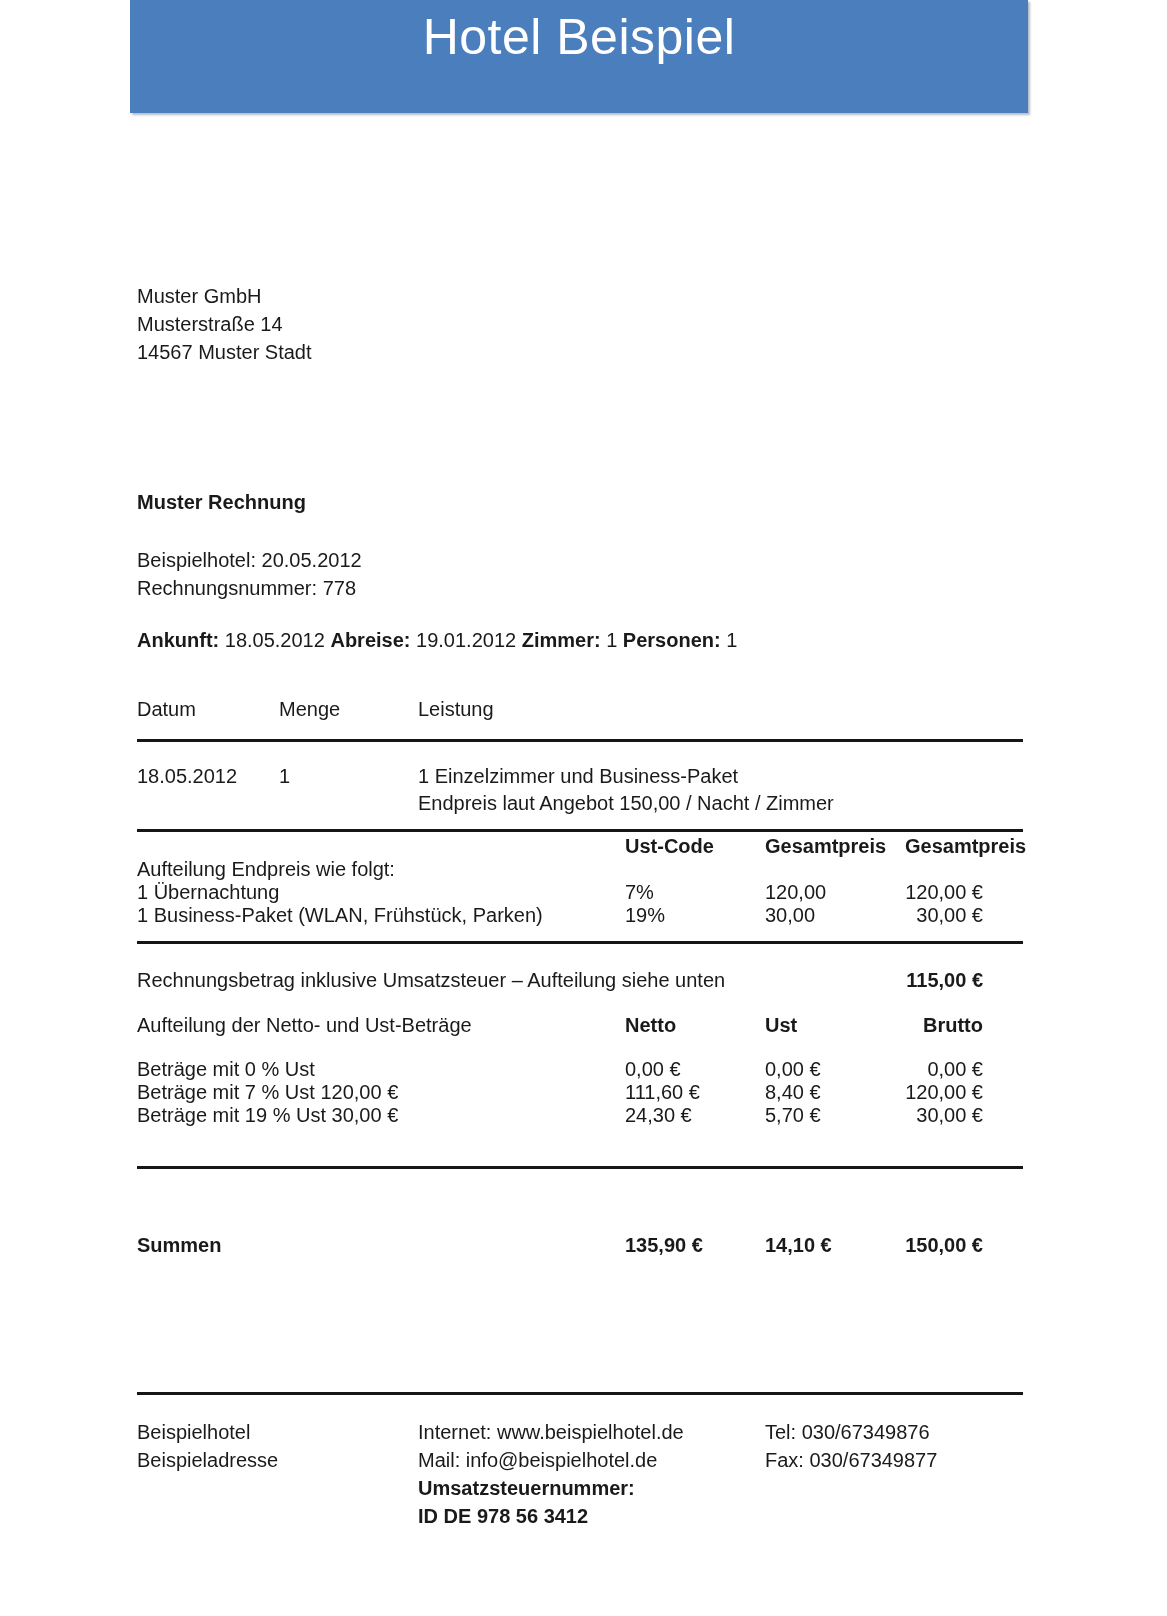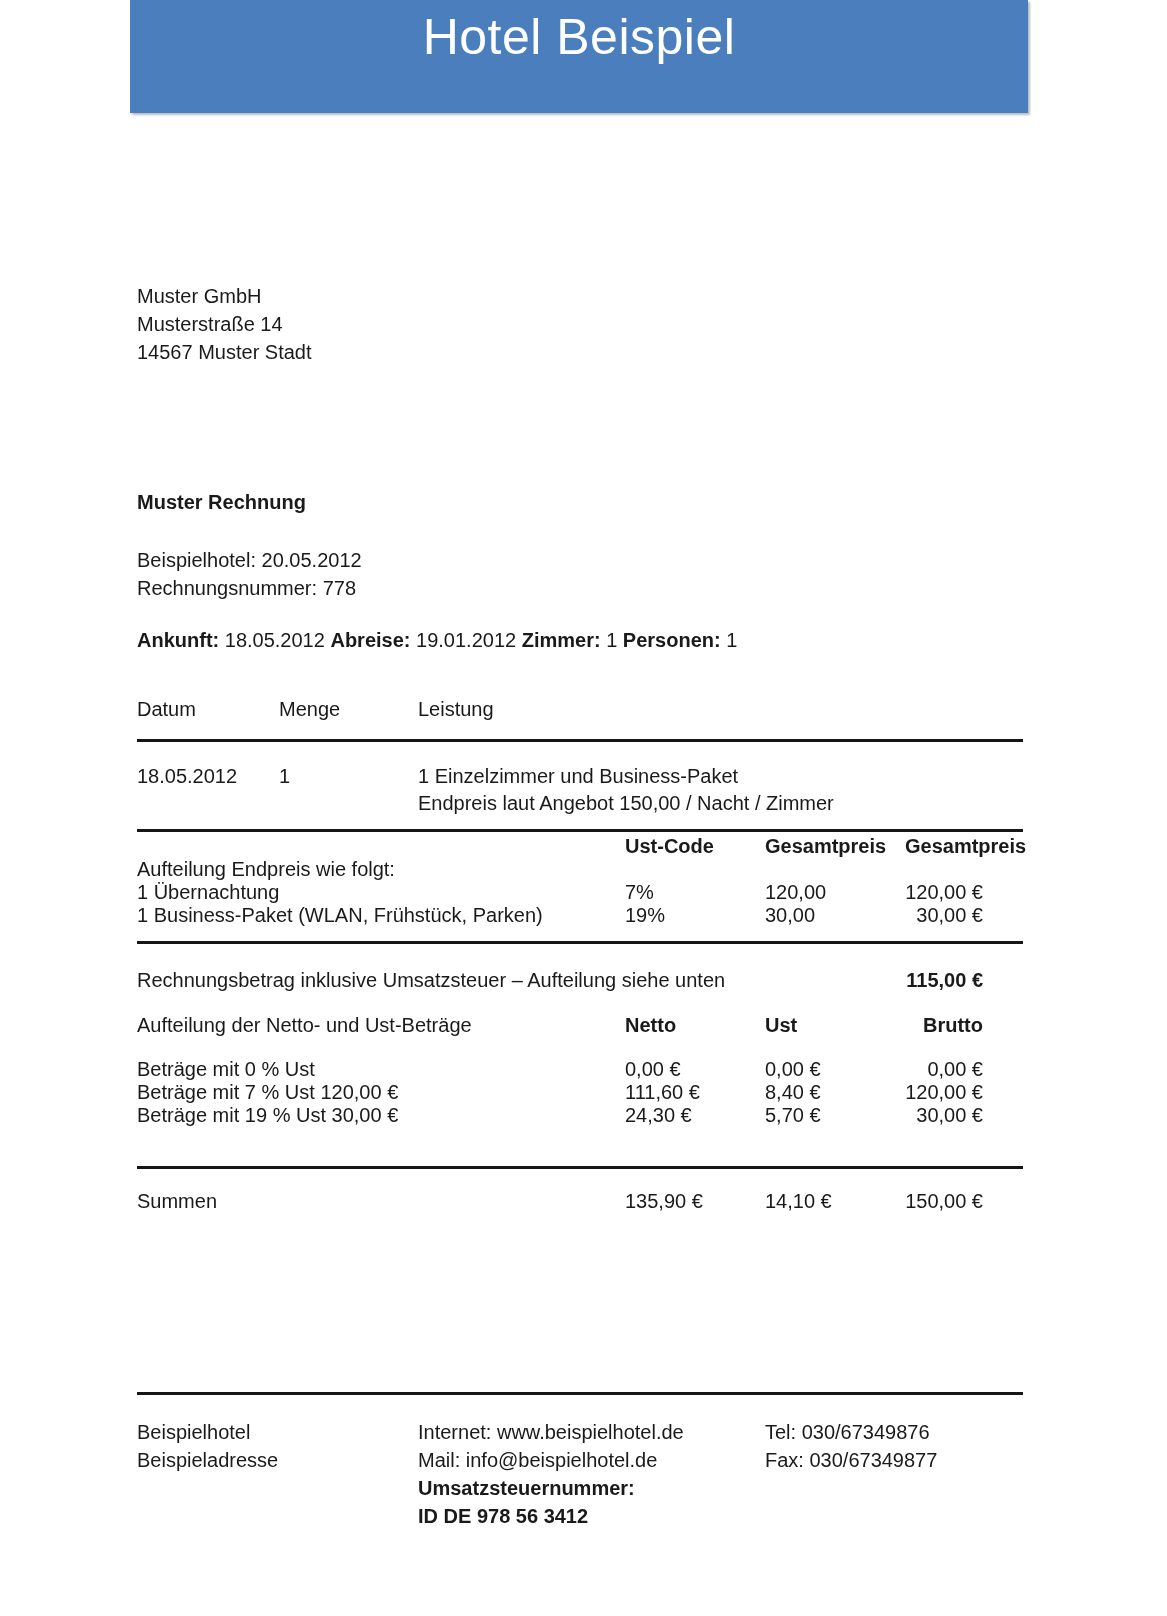--- a/index.html
+++ b/index.html
@@ -58,21 +58,21 @@
   .hdr { font-weight: bold; }
   .cell-r { text-align: left; }
   .val-r { text-align: right; padding-right: 40px; }
   .span3 { grid-column: 1 / 4; }
   .span4 { grid-column: 1 / 5; }
 
   .total-row { top: 969px; }
   .total-row .amount { font-weight: bold; }
   .vat-head { top: 1014px; }
   .vat-rows { top: 1058px; }
-  .summen-row { top: 1190px; font-weight: normal; }
+  .summen-row { top: 1234px; font-weight: bold; }
 
   .footer {
     top: 1418px;
     display: grid;
     grid-template-columns: 281px 347px 258px;
     line-height: 28px;
   }
 </style>
 </head>
 <body>

